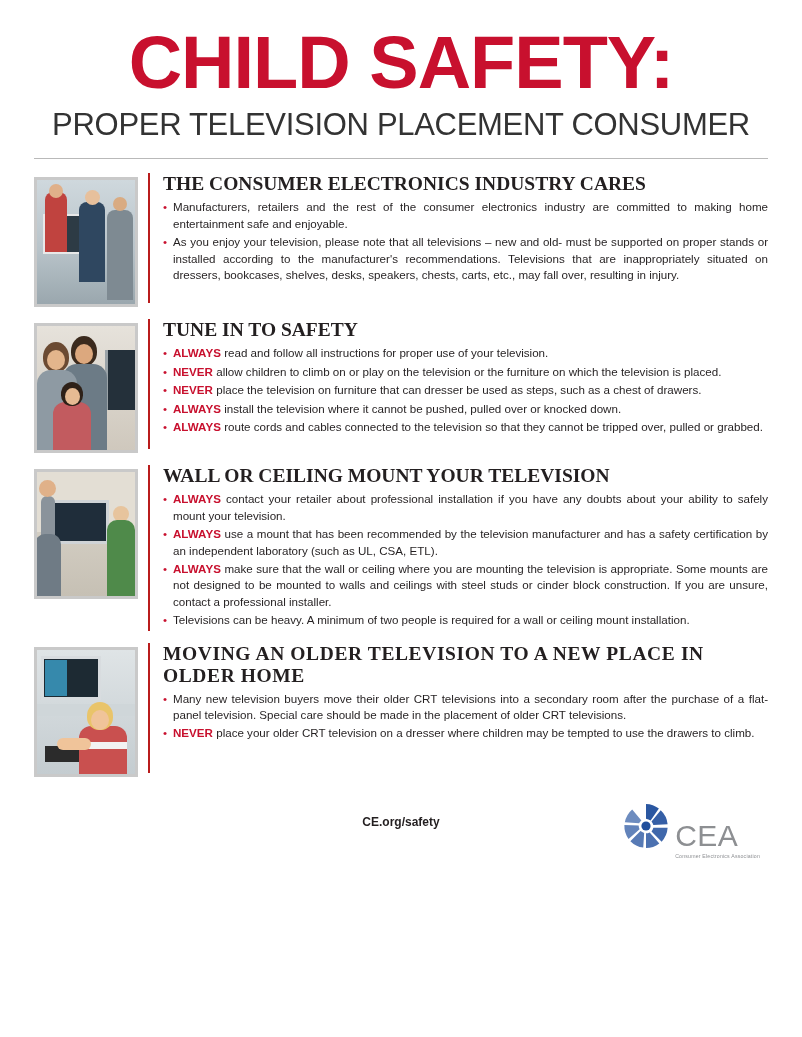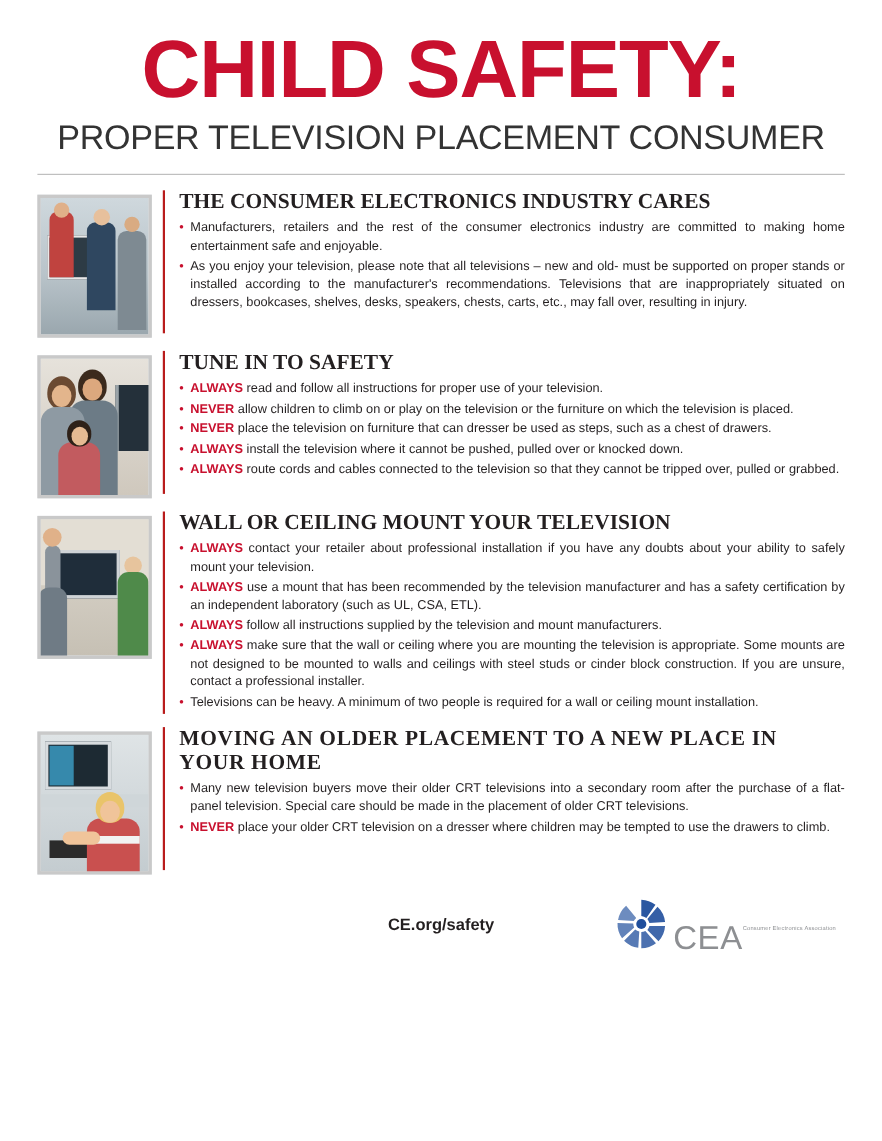--- a/index.html
+++ b/index.html
@@ -122,41 +122,41 @@
   
   .footer {
     margin-top: 14px;
     display: flex;
     align-items: center;
     justify-content: center;
     position: relative;
     height: 62px;
   }
   .footer-url {
-    font-size: 15px;
+    font-size: 12px;
     font-weight: bold;
     color: #231f20;
     letter-spacing: 0px;
   }
   .logo {
     position: absolute;
     right: 8px;
     top: 2px;
     display: flex;
     align-items: center;
     gap: 6px;
   }
   .logo-mark {
     width: 46px;
     height: 46px;
     flex: 0 0 46px;
   }
   .logo-text {
     display: flex;
-    flex-direction: row;
+    flex-direction: column;
     justify-content: center;
     margin-top: 28px;
   }
   .logo-word {
     font-family: "Liberation Sans", sans-serif;
     font-size: 30px;
     font-weight: normal;
     color: #8d8f92;
     line-height: 1;
     letter-spacing: 0.5px;
@@ -285,21 +285,20 @@
           <div class="ph p3-bodyL"></div>
           <div class="ph p3-headR"></div>
           <div class="ph p3-bodyR"></div>
         </div>
       </div>
       <div class="body-col">
         <h2 class="sec-title">WALL OR CEILING MOUNT YOUR TELEVISION</h2>
         <ul class="bullets">
           <li><span class="kw">ALWAYS</span> <span>contact your retailer about professional installation if you have any doubts about your ability to safely mount your television.</span></li>
           <li><span class="kw">ALWAYS</span> <span>use a mount that has been recommended by the television manufacturer and has a safety certification by an independent laboratory (such as UL, CSA, ETL).</span></li>
-          <li><span class="kw">ALWAYS</span> <span>follow all instructions supplied by the television and mount manufacturers.</span></li>
           <li><span class="kw">ALWAYS</span> <span>make sure that the wall or ceiling where you are mounting the television is appropriate. Some mounts are not designed to be mounted to walls and ceilings with steel studs or cinder block construction. If you are unsure, contact a professional installer.</span></li>
           <li><span>Televisions  can  be  heavy.   A  minimum  of  two  people  is  required  for  a  wall  or  ceiling  mount installation.</span></li>
         </ul>
       </div>
     </div>
 
     <div class="section">
       <div class="thumb-col">
         <div class="thumb">
           <div class="ph p4-bg"></div>
@@ -308,21 +307,21 @@
           <div class="ph p4-stand"></div>
           <div class="ph p4-unit"></div>
           <div class="ph p4-body"></div>
           <div class="ph p4-stripe"></div>
           <div class="ph p4-head"></div>
           <div class="ph p4-face"></div>
           <div class="ph p4-arm"></div>
         </div>
       </div>
       <div class="body-col">
-        <h2 class="sec-title spaced">MOVING AN OLDER PLACEMENT TO A NEW PLACE IN YOUR HOME</h2>
+        <h2 class="sec-title spaced">MOVING AN OLDER TELEVISION TO A NEW PLACE IN OLDER HOME</h2>
         <ul class="bullets">
           <li><span>Many new television buyers move their older CRT televisions into a  secondary room after the purchase of a flat-panel television. Special care should be made in the placement of older CRT televisions.</span></li>
           <li><span class="kw">NEVER</span> <span>place your older CRT television on a dresser where children may be tempted to use the drawers to climb.</span></li>
         </ul>
       </div>
     </div>
 
   </div>
 
   <div class="footer">

